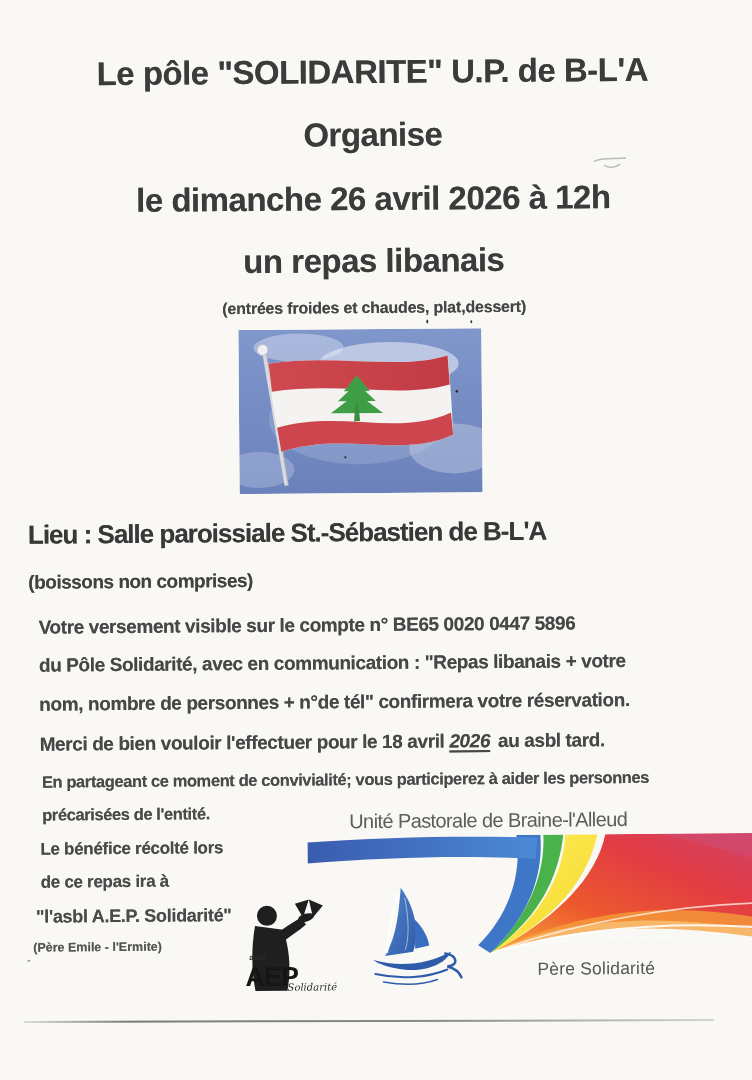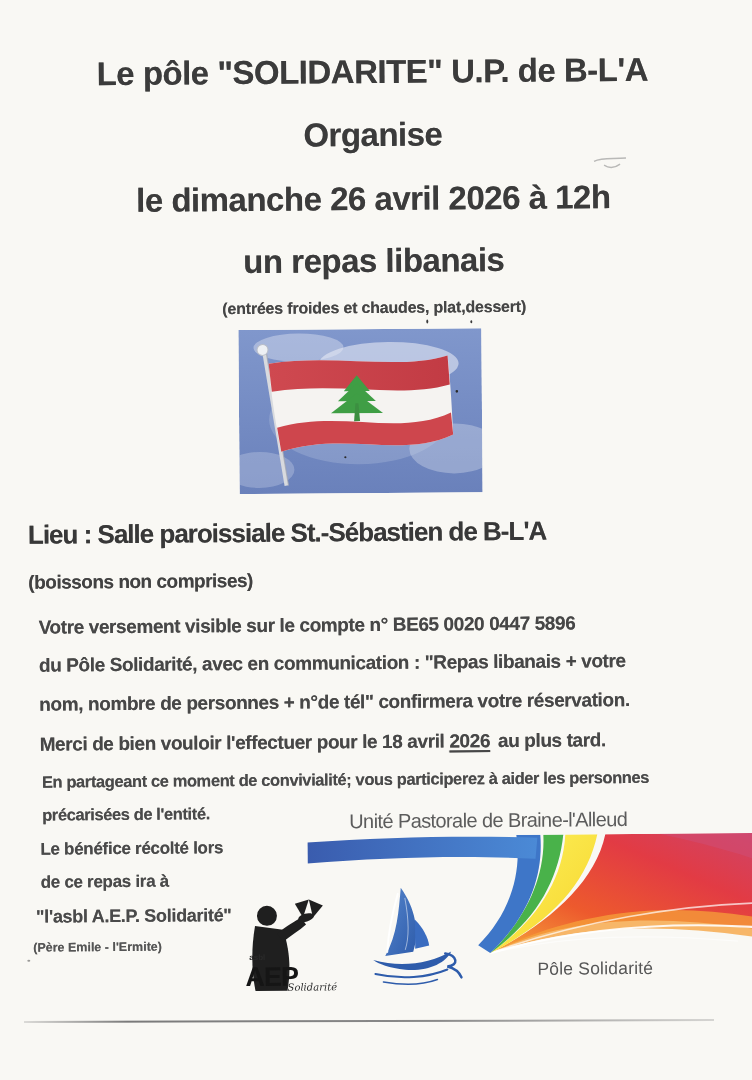--- a/index.html
+++ b/index.html
@@ -32,20 +32,21 @@
   .body1{font-size:19px;letter-spacing:-0.4px;color:#474747;}
   .body2{font-size:16.5px;letter-spacing:-0.4px;color:#4a4a4a;}
   .ben{font-size:17px;letter-spacing:-0.3px;color:#4a4a4a;}
   .ben3{font-size:18px;letter-spacing:-0.3px;color:#4a4a4a;}
   .ben4{font-size:12.5px;letter-spacing:0;color:#555;}
   .u{
     text-decoration:underline;
     text-decoration-thickness:2px;
     text-underline-offset:3px;
     margin:0 8px 0 5px;
+    font-style:italic;
   }
   .graytxt{
     font-weight:400;
     color:#5c5c5c;
     text-shadow:none;
   }
   .upname{font-size:20px;letter-spacing:-0.6px;}
   .polename{font-size:17.5px;letter-spacing:0.2px;color:#565656;}
   .imgbox{position:absolute;}
   .scanline{
@@ -106,21 +107,21 @@
     <div class="t lieu" style="left:28px;top:517px">Lieu : Salle paroissiale St.-Sébastien de B-L'A</div>
     <div class="t prixrow" style="left:28px;top:569px">
       <span class="prixnote">(boissons non comprises)</span>
     </div>
 
     <div class="t body1" style="left:38px;top:614px">Votre versement visible sur le compte n° BE65 0020 0447 5896</div>
     <div class="t body1" style="left:38px;top:652px">du Pôle Solidarité, avec en communication : "Repas libanais + votre</div>
     <div class="t body1" style="left:38px;top:691px">nom, nombre de personnes + n°de tél" confirmera votre réservation.</div>
 
     <div class="t body1" style="left:38px;top:731px">
-      <span>Merci de bien vouloir l'effectuer pour le 18 avril</span><span class="u">2026</span><span>au plus tard.</span>
+      <span>Merci de bien vouloir l'effectuer pour le 18 avril</span><span class="u">2026</span><span>au asbl tard.</span>
     </div>
 
     <div class="t body2" style="left:40px;top:770px">En partageant ce moment de convivialité; vous participerez à aider les personnes</div>
     <div class="t body2" style="left:40px;top:803px">précarisées de l'entité.</div>
 
     <div class="t graytxt upname" style="left:347px;top:810px">Unité Pastorale de Braine-l'Alleud</div>
 
     <div class="t ben" style="left:38px;top:837px">Le bénéfice récolté lors</div>
     <div class="t ben" style="left:38px;top:870px">de ce repas ira à</div>
     <div class="t ben3" style="left:33px;top:904px">"l'asbl A.E.P. Solidarité"</div>
@@ -185,21 +186,21 @@
         <path d="M33 8 C 26 32, 23 50, 22 66" stroke="#ffffff" stroke-width="2" fill="none" opacity="0.9" stroke-linecap="round"></path>
         <path d="M40 12 C 44 34, 44 52, 40 64" stroke="#ffffff" stroke-width="1" fill="none" opacity="0.5"></path>
         <path d="M50 34 C 58 42, 63 52, 64 60 L 50 63 Z" fill="#3a6cc0"></path>
         <path d="M8 74 C 36 82, 64 78, 86 66 C 80 78, 62 86, 40 84 C 24 82, 13 78, 8 74 Z" fill="#2e5cab"></path>
         <path d="M80 68 C 92 70, 94 80, 82 81 C 90 83, 94 87, 96 92" stroke="#2e5cab" stroke-width="2.5" fill="none" stroke-linecap="round"></path>
         <path d="M10 88 C 36 94, 62 92, 82 84" stroke="#2e5cab" stroke-width="2" fill="none" stroke-linecap="round"></path>
         <path d="M18 96 C 40 100, 58 99, 72 94" stroke="#2e5cab" stroke-width="1.5" fill="none" stroke-linecap="round"></path>
       </svg>
     </div>
 
-    <div class="t graytxt polename" style="left:534px;top:960px">Pôle Solidarité</div>
+    <div class="t graytxt polename" style="left:534px;top:960px">Père Solidarité</div>
 
     <div class="smudge">
       <svg width="38" height="18" viewBox="0 0 38 18">
         <path d="M2 6 C 10 2, 20 4, 34 3 M12 10 C 18 14, 24 12, 28 9" stroke="#8f8f8f" stroke-width="1.4" fill="none" opacity="0.8"></path>
       </svg>
     </div>
     <div class="speck" style="left:428px;top:320px;width:2px;height:4px"></div>
     <div class="speck" style="left:472px;top:321px;width:2px;height:3px"></div>
     <div class="speck" style="left:24px;top:957px;width:3px;height:2px;opacity:.5"></div>
   </div>

